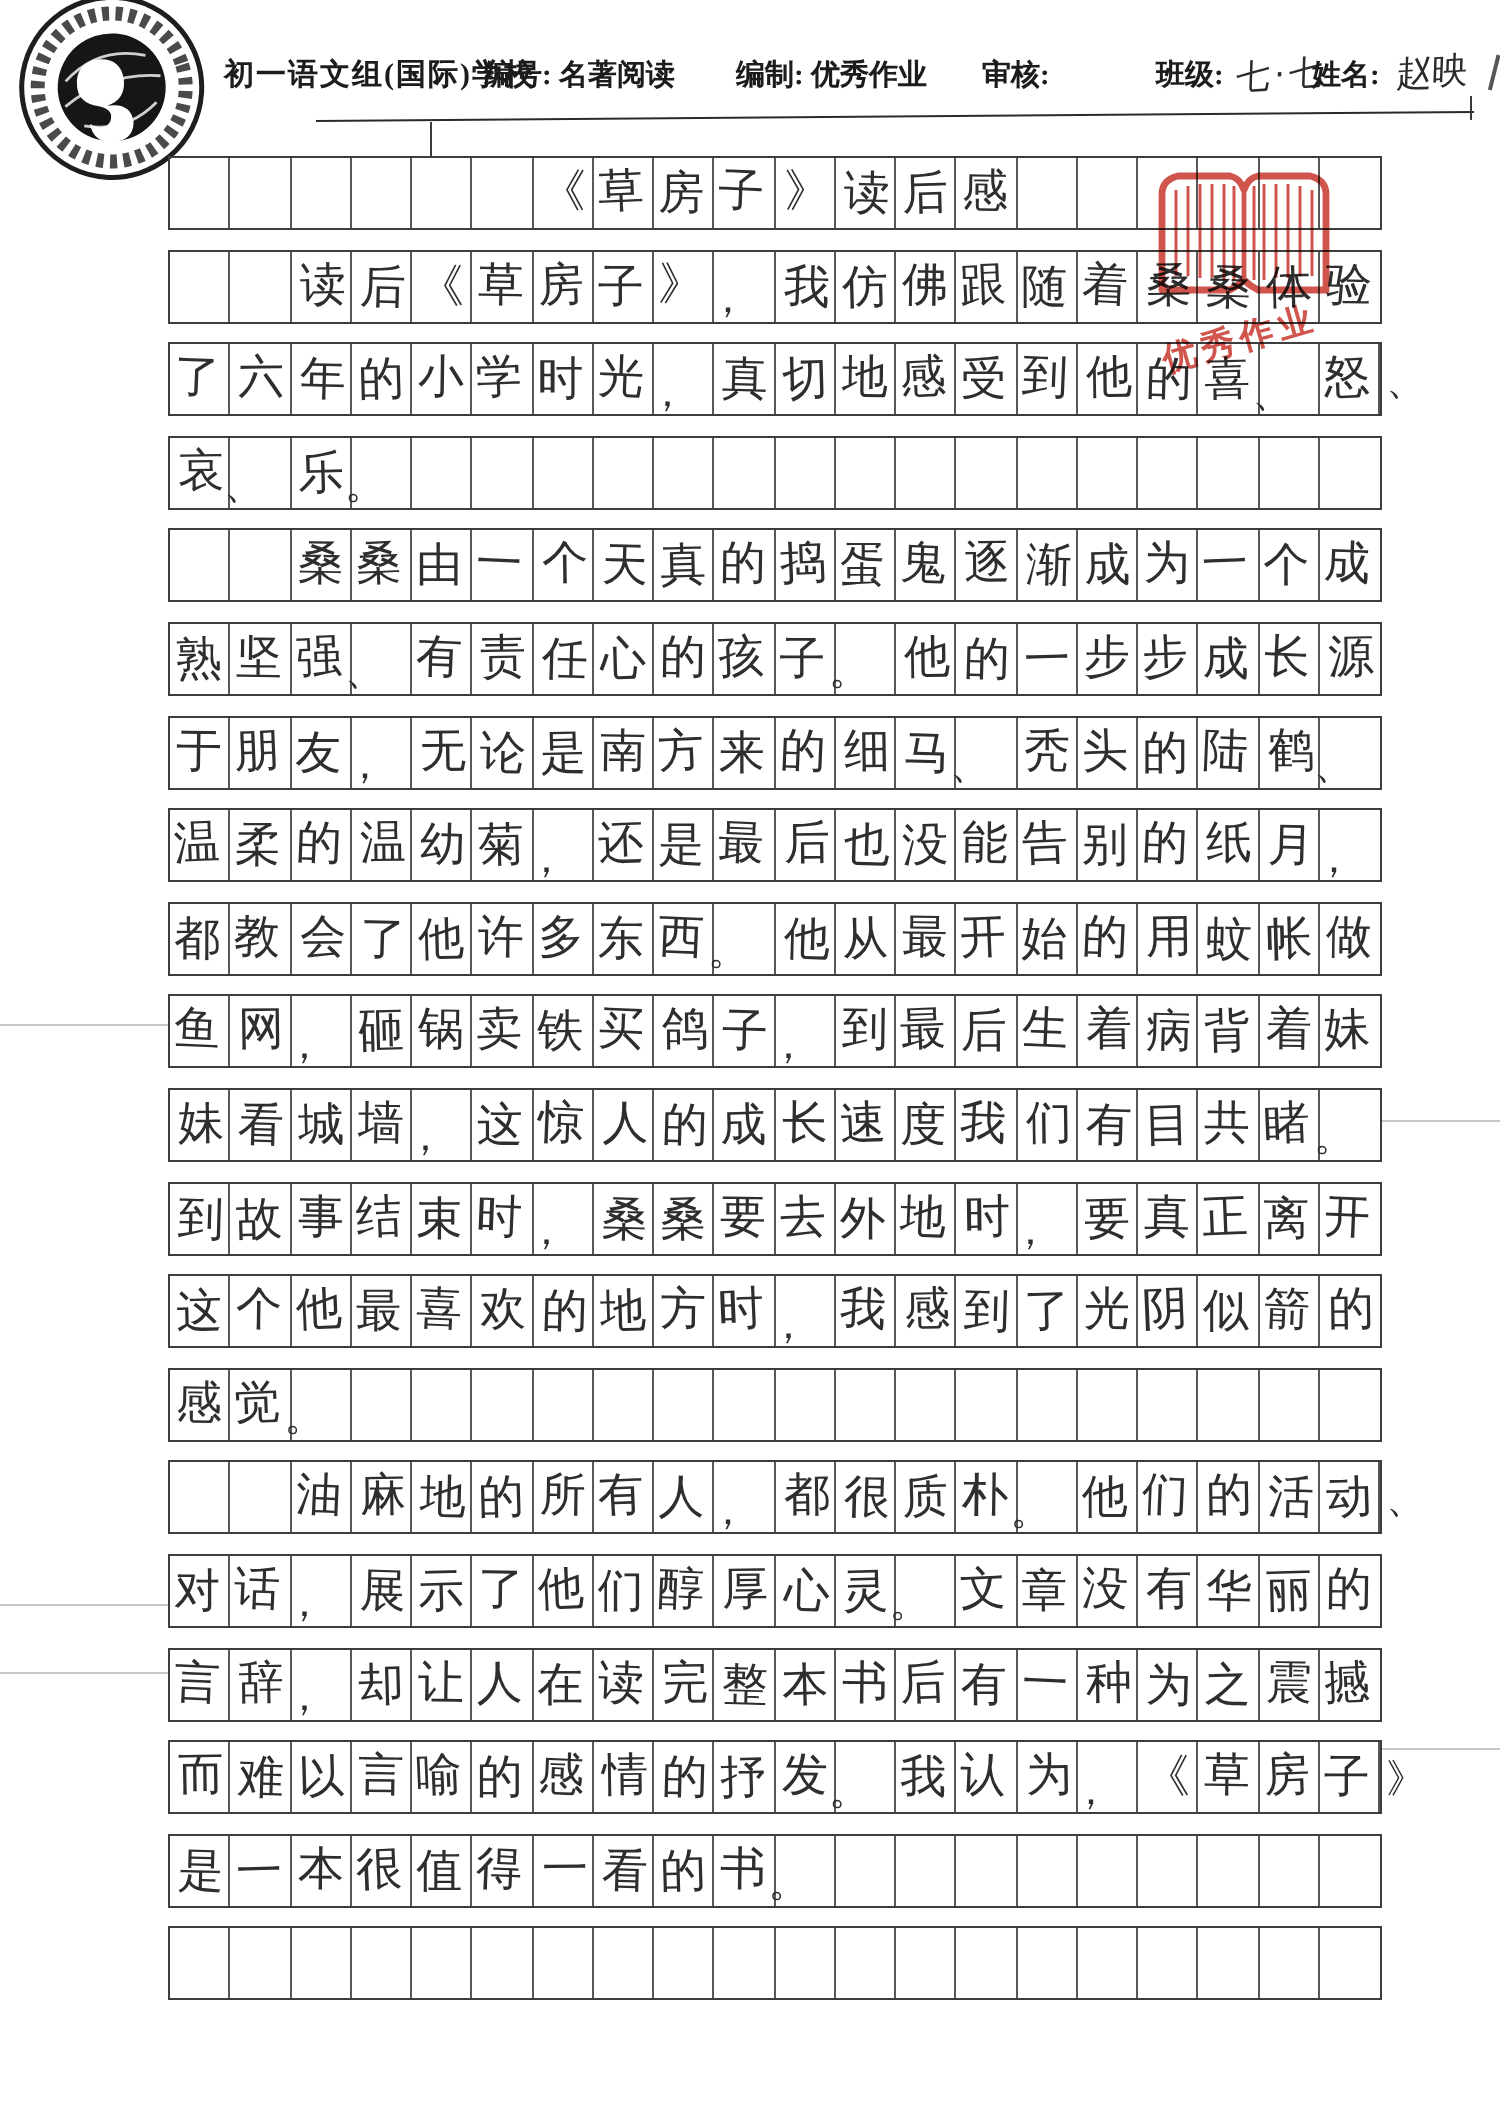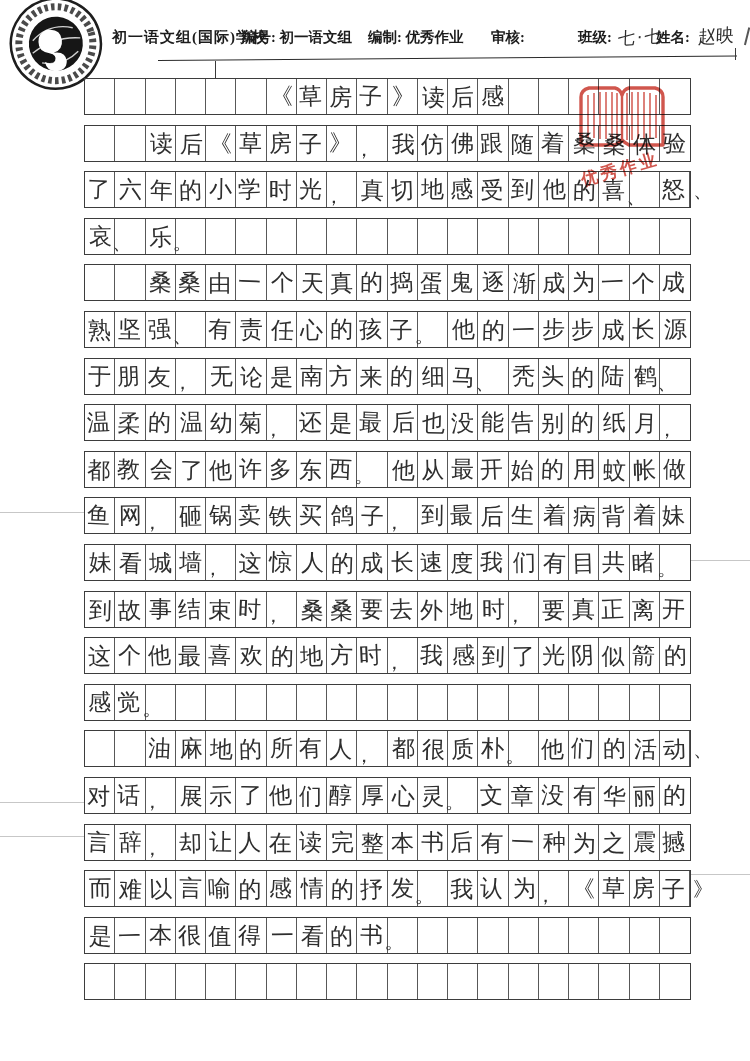--- a/index.html
+++ b/index.html
@@ -61,21 +61,21 @@
       <path d="M29 38 Q50 26 71 38 M25 50 Q50 40 75 50 M31 62 Q50 72 69 62" stroke="#ffffff" stroke-width="1.4" fill="none" opacity="0.8"></path>
       <path d="M45 32 q14 2 12 14 q-2 10 -12 10 q12 2 10 12 q-3 9 -14 6 q-8 -3 -7 -12 q6 6 10 2 q4 -5 -3 -9 q-10 -5 -7 -14 q2 -8 11 -9z" fill="#ffffff"></path>
     </svg>
   </div>
 
   <div class="header-line">
     <div class="school-name">初一语文组(国际)学校</div>
 
     <div class="hfield" style="left:132px">
       <span>编号:</span>
-      <span class="val">初一语文组</span>
+      <span class="val">名著阅读</span>
     </div>
 
     <div class="hfield" style="left:258px">
       <span>编制:</span>
       <span class="val">优秀作业</span>
     </div>
 
     <div class="hfield" style="left:381px">
       <span>审核:</span>
       <span class="val"></span>

